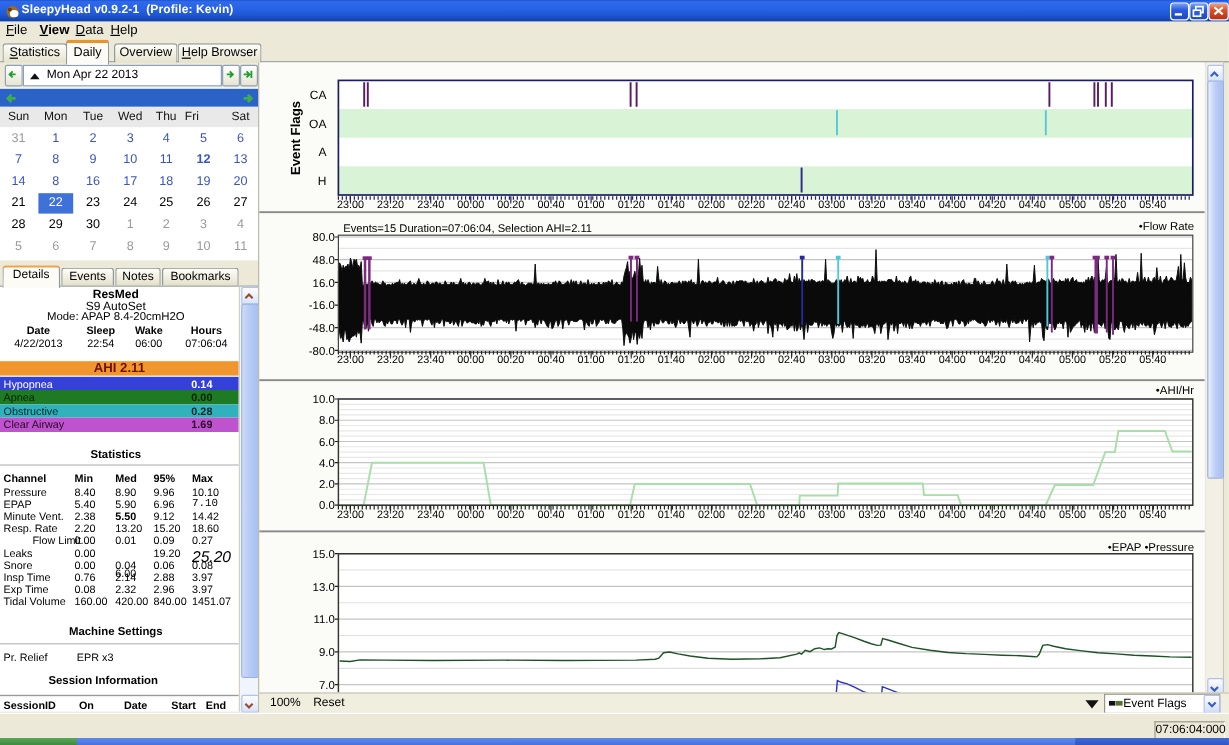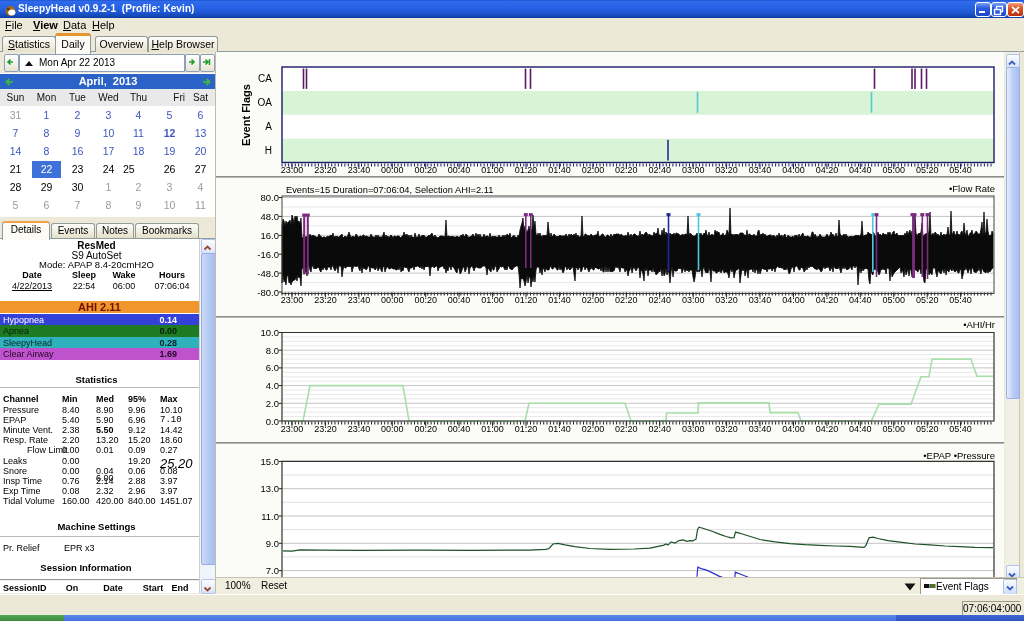--- a/index.html
+++ b/index.html
@@ -74,29 +74,28 @@
     </svg></div>
 
 <div class="abs" style="left:0;top:73px;width:216px;height:144px;background:#fff;"></div>
 <div class="abs" style="left:0;top:74px;width:216px;height:15px;background:#2a62c8;">
  <svg class="abs" style="left:3px;top:2px;" width="12" height="12">
       <path d="M10 6 L4 6 M6.5 3 L3.5 6 L6.5 9" stroke="#3fae4a" stroke-width="2.2" fill="none"></path>
     </svg>
  <svg class="abs" style="left:201px;top:2px;" width="12" height="12">
       <path d="M2 6 L8 6 M5.5 3 L8.5 6 L5.5 9" stroke="#3fae4a" stroke-width="2.2" fill="none"></path>
     </svg>
- <div class="abs b" style="left:0;top:1px;width:216px;text-align:center;font-size:11px;color:#fff;">April‚&nbsp; 2013</div>
 </div>
 <div class="abs" style="left:0;top:89px;width:216px;height:17px;background:#e9e9e9;"></div>
 <div class="abs" style="left:0px;top:92px;width:31px;text-align:center;font-size:10px;color:#111;">Sun</div>
 <div class="abs" style="left:31px;top:92px;width:31px;text-align:center;font-size:10px;color:#111;">Mon</div>
 <div class="abs" style="left:62px;top:92px;width:31px;text-align:center;font-size:10px;color:#111;">Tue</div>
 <div class="abs" style="left:93px;top:92px;width:31px;text-align:center;font-size:10px;color:#111;">Wed</div>
 <div class="abs" style="left:123px;top:92px;width:31px;text-align:center;font-size:10px;color:#111;">Thu</div>
-<div class="abs" style="left:154px;top:92px;width:31px;text-align:right;font-size:10px;color:#111;">Fri</div>
+<div class="abs" style="left:154px;top:92px;width:31px;text-align:left;font-size:10px;color:#111;">Fri</div>
 <div class="abs" style="left:185px;top:92px;width:31px;text-align:center;font-size:10px;color:#111;">Sat</div>
 <div class="abs" style="left:0px;top:109px;width:31px;text-align:center;font-size:10.5px;color:#9a9a9a;">31</div>
 <div class="abs" style="left:31px;top:109px;width:31px;text-align:center;font-size:10.5px;color:#3c55be;">1</div>
 <div class="abs" style="left:62px;top:109px;width:31px;text-align:center;font-size:10.5px;color:#3c55be;">2</div>
 <div class="abs" style="left:93px;top:109px;width:31px;text-align:center;font-size:10.5px;color:#3c55be;">3</div>
 <div class="abs" style="left:123px;top:109px;width:31px;text-align:center;font-size:10.5px;color:#3c55be;">4</div>
 <div class="abs" style="left:154px;top:109px;width:31px;text-align:center;font-size:10.5px;color:#3c55be;">5</div>
 <div class="abs" style="left:185px;top:109px;width:31px;text-align:center;font-size:10.5px;color:#3c55be;">6</div>
 <div class="abs" style="left:0px;top:127px;width:31px;text-align:center;font-size:10.5px;color:#3c55be;">7</div>
 <div class="abs" style="left:31px;top:127px;width:31px;text-align:center;font-size:10.5px;color:#3c55be;">8</div>
@@ -110,21 +109,21 @@
 <div class="abs" style="left:62px;top:145px;width:31px;text-align:center;font-size:10.5px;color:#3c55be;">16</div>
 <div class="abs" style="left:93px;top:145px;width:31px;text-align:center;font-size:10.5px;color:#3c55be;">17</div>
 <div class="abs" style="left:123px;top:145px;width:31px;text-align:center;font-size:10.5px;color:#3c55be;">18</div>
 <div class="abs" style="left:154px;top:145px;width:31px;text-align:center;font-size:10.5px;color:#3c55be;">19</div>
 <div class="abs" style="left:185px;top:145px;width:31px;text-align:center;font-size:10.5px;color:#3c55be;">20</div>
 <div class="abs" style="left:0px;top:163px;width:31px;text-align:center;font-size:10.5px;color:#000;">21</div>
 <div class="abs" style="left:32px;top:161px;width:29px;height:17px;background:#3e72d8;"></div>
 <div class="abs" style="left:31px;top:163px;width:31px;text-align:center;font-size:10.5px;color:#fff;">22</div>
 <div class="abs" style="left:62px;top:163px;width:31px;text-align:center;font-size:10.5px;color:#000;">23</div>
 <div class="abs" style="left:93px;top:163px;width:31px;text-align:center;font-size:10.5px;color:#000;">24</div>
-<div class="abs" style="left:123px;top:163px;width:31px;text-align:left;font-size:10.5px;color:#000;">25</div>
+<div class="abs" style="left:123px;top:163px;width:31px;text-align:center;font-size:10.5px;color:#000;">25</div>
 <div class="abs" style="left:154px;top:163px;width:31px;text-align:center;font-size:10.5px;color:#000;">26</div>
 <div class="abs" style="left:185px;top:163px;width:31px;text-align:center;font-size:10.5px;color:#000;">27</div>
 <div class="abs" style="left:0px;top:181px;width:31px;text-align:center;font-size:10.5px;color:#000;">28</div>
 <div class="abs" style="left:31px;top:181px;width:31px;text-align:center;font-size:10.5px;color:#000;">29</div>
 <div class="abs" style="left:62px;top:181px;width:31px;text-align:center;font-size:10.5px;color:#000;">30</div>
 <div class="abs" style="left:93px;top:181px;width:31px;text-align:center;font-size:10.5px;color:#9a9a9a;">1</div>
 <div class="abs" style="left:123px;top:181px;width:31px;text-align:center;font-size:10.5px;color:#9a9a9a;">2</div>
 <div class="abs" style="left:154px;top:181px;width:31px;text-align:center;font-size:10.5px;color:#9a9a9a;">3</div>
 <div class="abs" style="left:185px;top:181px;width:31px;text-align:center;font-size:10.5px;color:#9a9a9a;">4</div>
 <div class="abs" style="left:0px;top:199px;width:31px;text-align:center;font-size:10.5px;color:#9a9a9a;">5</div>
@@ -148,34 +147,34 @@
         text-align:center;font-size:10px;padding-top:1px;">Bookmarks</div>
 <div class="abs" style="left:0;top:238px;width:216px;height:1px;background:#919b9c;"></div>
 <div class="abs" style="left:0;top:239px;width:214px;height:354px;background:#fff;"></div>
 <div class="abs b" style="left:0px;top:240px;width:193px;text-align:center;font-size:10px;color:#000;">ResMed</div>
 <div class="abs " style="left:0px;top:250px;width:193px;text-align:center;font-size:10px;color:#000;">S9 AutoSet</div>
 <div class="abs " style="left:0px;top:259px;width:193px;text-align:center;font-size:9.5px;color:#000;">Mode: APAP 8.4-20cmH2O</div>
 <div class="abs b" style="left:2px;top:270px;width:60px;text-align:center;font-size:9px;">Date</div>
 <div class="abs b" style="left:54px;top:270px;width:60px;text-align:center;font-size:9px;">Sleep</div>
 <div class="abs b" style="left:94px;top:270px;width:60px;text-align:center;font-size:9px;">Wake</div>
 <div class="abs b" style="left:142px;top:270px;width:60px;text-align:center;font-size:9px;">Hours</div>
-<div class="abs" style="left:0px;top:281px;width:64px;text-align:center;font-size:9px;text-decoration:underline;">4/22/2013</div>
+<div class="abs" style="left:0px;top:281px;width:64px;text-align:center;font-size:9px;">4/22/2013</div>
 <div class="abs" style="left:52px;top:281px;width:64px;text-align:center;font-size:9px;">22:54</div>
 <div class="abs" style="left:92px;top:281px;width:64px;text-align:center;font-size:9px;">06:00</div>
 <div class="abs" style="left:140px;top:281px;width:64px;text-align:center;font-size:9px;">07:06:04</div>
 <div class="abs" style="left:0;top:301px;width:199px;height:12px;background:#f1962c;"></div>
 <div class="abs b" style="left:0;top:301px;width:199px;text-align:center;font-size:11px;color:#6e1000;">AHI 2.11</div>
 <div class="abs" style="left:0;top:313.5px;width:199px;height:11.6px;background:#3441d8;"></div>
 <div class="abs" style="left:3px;top:314.5px;font-size:9px;color:#fff;">Hypopnea</div>
 <div class="abs b" style="left:120px;top:314.5px;width:57px;text-align:right;font-size:9px;color:#fff;">0.14</div>
 <div class="abs" style="left:0;top:325.1px;width:199px;height:11.6px;background:#1f7a24;"></div>
 <div class="abs" style="left:3px;top:326.1px;font-size:9px;color:#062006;">Apnea</div>
 <div class="abs b" style="left:120px;top:326.1px;width:57px;text-align:right;font-size:9px;color:#062006;">0.00</div>
 <div class="abs" style="left:0;top:336.7px;width:199px;height:11.6px;background:#2fb2bc;"></div>
-<div class="abs" style="left:3px;top:337.7px;font-size:9px;color:#072525;">SleepyHead</div>
+<div class="abs" style="left:3px;top:337.7px;font-size:9px;color:#072525;">Obstructive</div>
 <div class="abs b" style="left:120px;top:337.7px;width:57px;text-align:right;font-size:9px;color:#072525;">0.28</div>
 <div class="abs" style="left:0;top:348.3px;width:199px;height:11.6px;background:#bf53cd;"></div>
 <div class="abs" style="left:3px;top:349.3px;font-size:9px;color:#250725;">Clear Airway</div>
 <div class="abs b" style="left:120px;top:349.3px;width:57px;text-align:right;font-size:9px;color:#250725;">1.69</div>
 <div class="abs b" style="left:0px;top:374px;width:193px;text-align:center;font-size:9.5px;color:#000;">Statistics</div>
 <div class="abs" style="left:0;top:387px;width:199px;height:1px;background:#b8b8b8;"></div>
 <div class="abs b" style="left:3px;top:394px;font-size:9px;">Channel</div>
 <div class="abs b" style="left:62px;top:394px;width:40px;font-size:9px;">Min</div>
 <div class="abs b" style="left:96px;top:394px;width:40px;font-size:9px;">Med</div>
 <div class="abs b" style="left:128px;top:394px;width:40px;font-size:9px;">95%</div>

